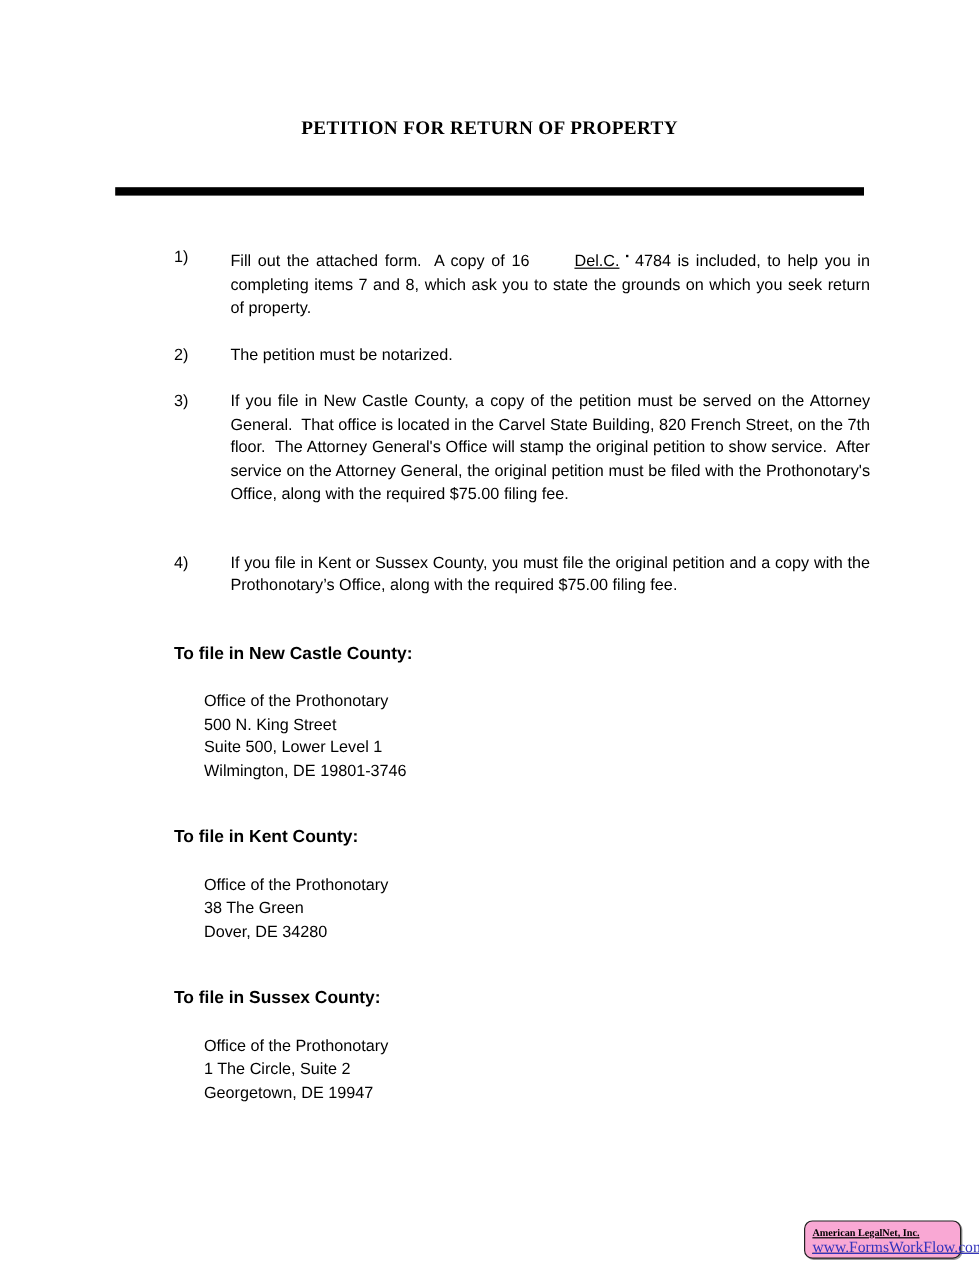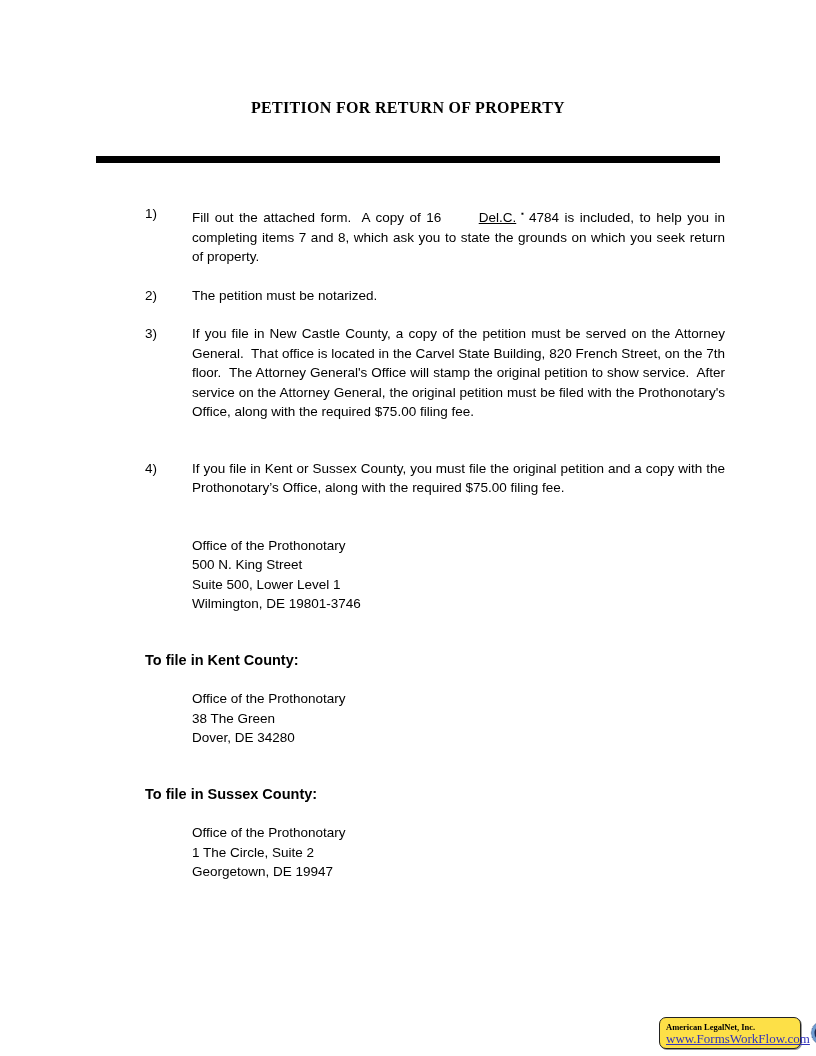--- a/index.html
+++ b/index.html
@@ -55,38 +55,39 @@
     vertical-align: 6px;
     margin: 0 5px 0 5px;
   }
   .filing-section { margin-top: 37px; }
   .filing-heading {
     font-size: 14.5px;
     font-weight: bold;
     line-height: 19.5px;
   }
   .address {
-    margin: 19px 0 0 47px;
+    margin: 19px 0 0 25px;
     font-size: 13.5px;
     line-height: 19.5px;
   }
   .first-section { margin-top: 38px; }
   .badge {
     position: absolute;
     right: 15px;
     top: 1017px;
-    width: 142px;
+    width: 131px;
     height: 32px;
     border: 1px solid #222222;
     border-radius: 7px;
-    background: #fde047;
+    background: #f9a8d4;
     box-shadow: 1px 1px 0 #999999;
     display: flex;
     align-items: center;
     padding: 2px 3px 2px 6px;
+    text-decoration: underline;
   }
   .badge-text { flex: 1 1 auto; }
   .badge-company {
     font-family: "Liberation Serif", "DejaVu Serif", serif;
     font-weight: bold;
     font-size: 8.5px;
     line-height: 11px;
     white-space: nowrap;
   }
   .badge-link {
@@ -130,20 +131,21 @@
       <span class="num">3)</span>
       <span class="itext">If you file in New Castle County, a copy of the petition must be served on the Attorney General.&nbsp; That office is located in the Carvel State Building, 820 French Street, on the 7th floor.&nbsp; The Attorney General's Office will stamp the original petition to show service.&nbsp; After service on the Attorney General, the original petition must be filed with the Prothonotary's Office, along with the required $75.00 filing fee.</span>
     </div>
 
     <div class="instr-item gap-before">
       <span class="num">4)</span>
       <span class="itext">If you file in Kent or Sussex County, you must file the original petition and a copy with the Prothonotary’s Office, along with the required $75.00 filing fee.</span>
     </div>
 
     <div class="filing-section first-section">
+      <div class="filing-heading">To file in New Castle County:</div>
       <div class="address">
         <div>Office of the Prothonotary</div>
         <div>500 N. King Street</div>
         <div>Suite 500, Lower Level 1</div>
         <div>Wilmington, DE 19801-3746</div>
       </div>
     </div>
 
     <div class="filing-section">
       <div class="filing-heading">To file in Kent County:</div>

